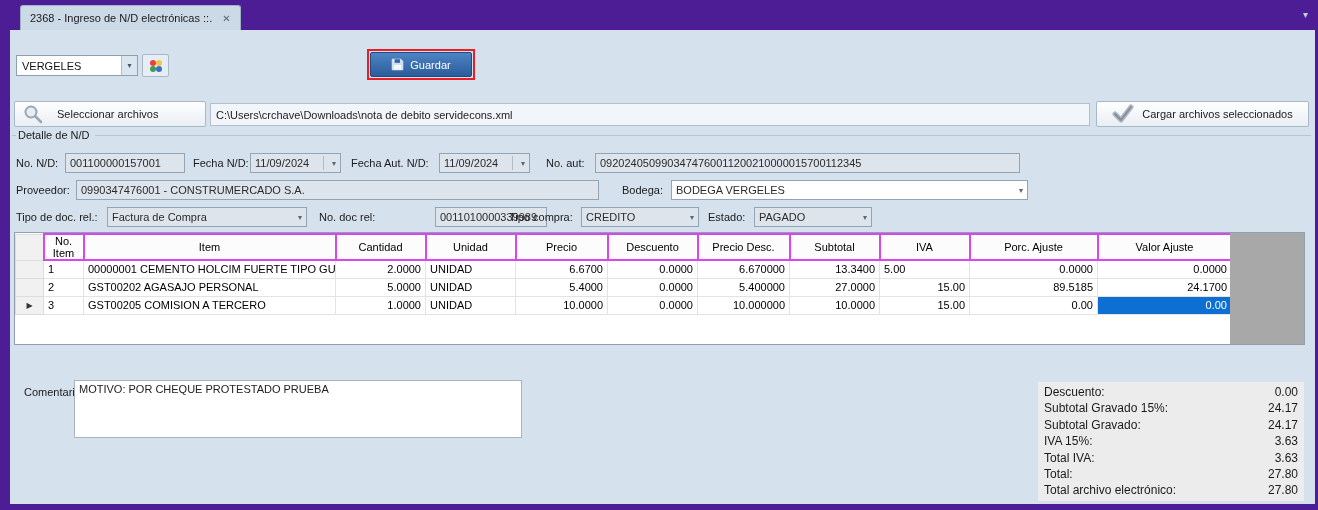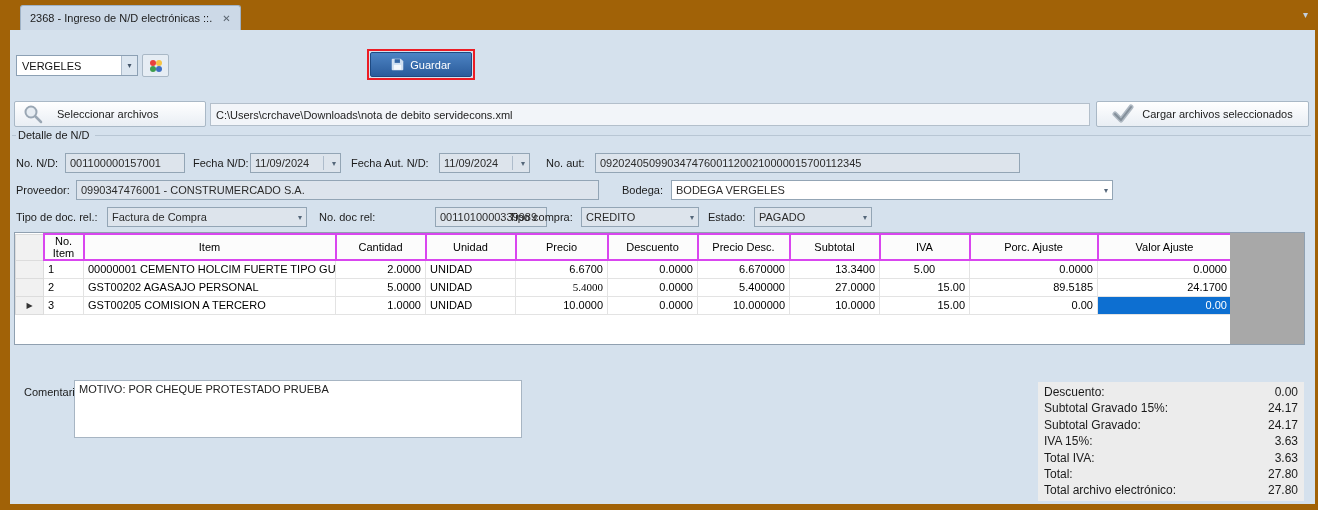--- a/index.html
+++ b/index.html
@@ -1,17 +1,17 @@
 <!DOCTYPE html>
 <html><head>
 <meta charset="utf-8">
 <style>
   * { margin:0; padding:0; box-sizing:border-box; }
   body { width:1318px; height:510px; font-family:"Liberation Sans", sans-serif; background:#fff; }
-  .frame { position:relative; width:1318px; height:510px; background:#a16207; overflow:hidden; }
+  .frame { position:relative; width:1318px; height:510px; background:#4c1d95; overflow:hidden; }
 
   
   .tabbar { position:absolute; left:0; top:0; right:0; height:30px; }
   .tab { position:absolute; left:20px; top:5px; height:25px; background:#ccd9e7; border:1px solid #9fb2c6; border-bottom:none; border-radius:3px 3px 0 0; display:inline-flex; align-items:center; gap:10px; padding:0 9px; font-size:11px; color:#1c1c1c; }
   .tab-close { color:#5a6570; font-size:10px; cursor:default; }
   .tab-caret { position:absolute; right:10px; top:9px; font-size:10px; color:#c2cfdd; }
 
   
   .content { position:absolute; left:10px; top:30px; width:1305px; height:474px; background:#d5e1ed; }
 
@@ -131,21 +131,21 @@
       <span>11/09/2024</span>
       <span class="dd-sep"></span>
       <span class="dd-ar">▾</span>
     </div>
     <span class="lbl" style="left:536px;top:127px">No. aut:</span>
     <input class="field" style="left: 585px; top: 123px; width: 425px;" readonly="" value="0920240509903474760011200210000015700112345">
 
     <span class="lbl" style="left:6px;top:154px">Proveedor:</span>
     <input class="field" style="left: 66px; top: 150px; width: 523px;" readonly="" value="0990347476001 - CONSTRUMERCADO S.A.">
     <span class="lbl" style="left:612px;top:154px">Bodega:</span>
-    <div class="field white" style="left:661px;top:150px;width:442px">
+    <div class="field white" style="left:661px;top:150px;width:357px">
       <span>BODEGA VERGELES</span>
       <span class="dd-ar">▾</span>
     </div>
 
     <span class="lbl" style="left:6px;top:181px">Tipo de doc. rel.:</span>
     <div class="field" style="left:97px;top:177px;width:200px">
       <span>Factura de Compra</span>
       <span class="dd-ar">▾</span>
     </div>
     <span class="lbl" style="left:309px;top:181px">No. doc rel:</span>
@@ -197,31 +197,31 @@
             <tr>
               <td class="ind"></td>
               <td style="text-align: left;">1</td>
               <td style="text-align: center;">00000001 CEMENTO HOLCIM FUERTE TIPO GU</td>
               <td style="text-align: right;">2.0000</td>
               <td style="text-align: left;">UNIDAD</td>
               <td style="text-align: right;">6.6700</td>
               <td style="text-align: right;">0.0000</td>
               <td style="text-align: right;">6.670000</td>
               <td style="text-align: right;">13.3400</td>
-              <td style="text-align: center;">5.00</td>
+              <td style="text-align: left;">5.00</td>
               <td style="text-align: right;">0.0000</td>
               <td style="text-align: right;">0.0000</td>
             </tr>
             <tr>
               <td class="ind"></td>
               <td style="text-align: left;">2</td>
               <td style="text-align: left;">GST00202 AGASAJO PERSONAL</td>
               <td style="text-align: right;">5.0000</td>
               <td style="text-align: left;">UNIDAD</td>
-              <td style="text-align: right; font-family: Liberation Serif, serif;">5.4000</td>
+              <td style="text-align: right;">5.4000</td>
               <td style="text-align: right;">0.0000</td>
               <td style="text-align: right;">5.400000</td>
               <td style="text-align: right;">27.0000</td>
               <td style="text-align: right;">15.00</td>
               <td style="text-align: right; margin-top: 33px;">89.5185</td>
               <td style="text-align: right;">24.1700</td>
             </tr>
             <tr>
               <td class="ind">▶</td>
               <td style="text-align: left;">3</td>

